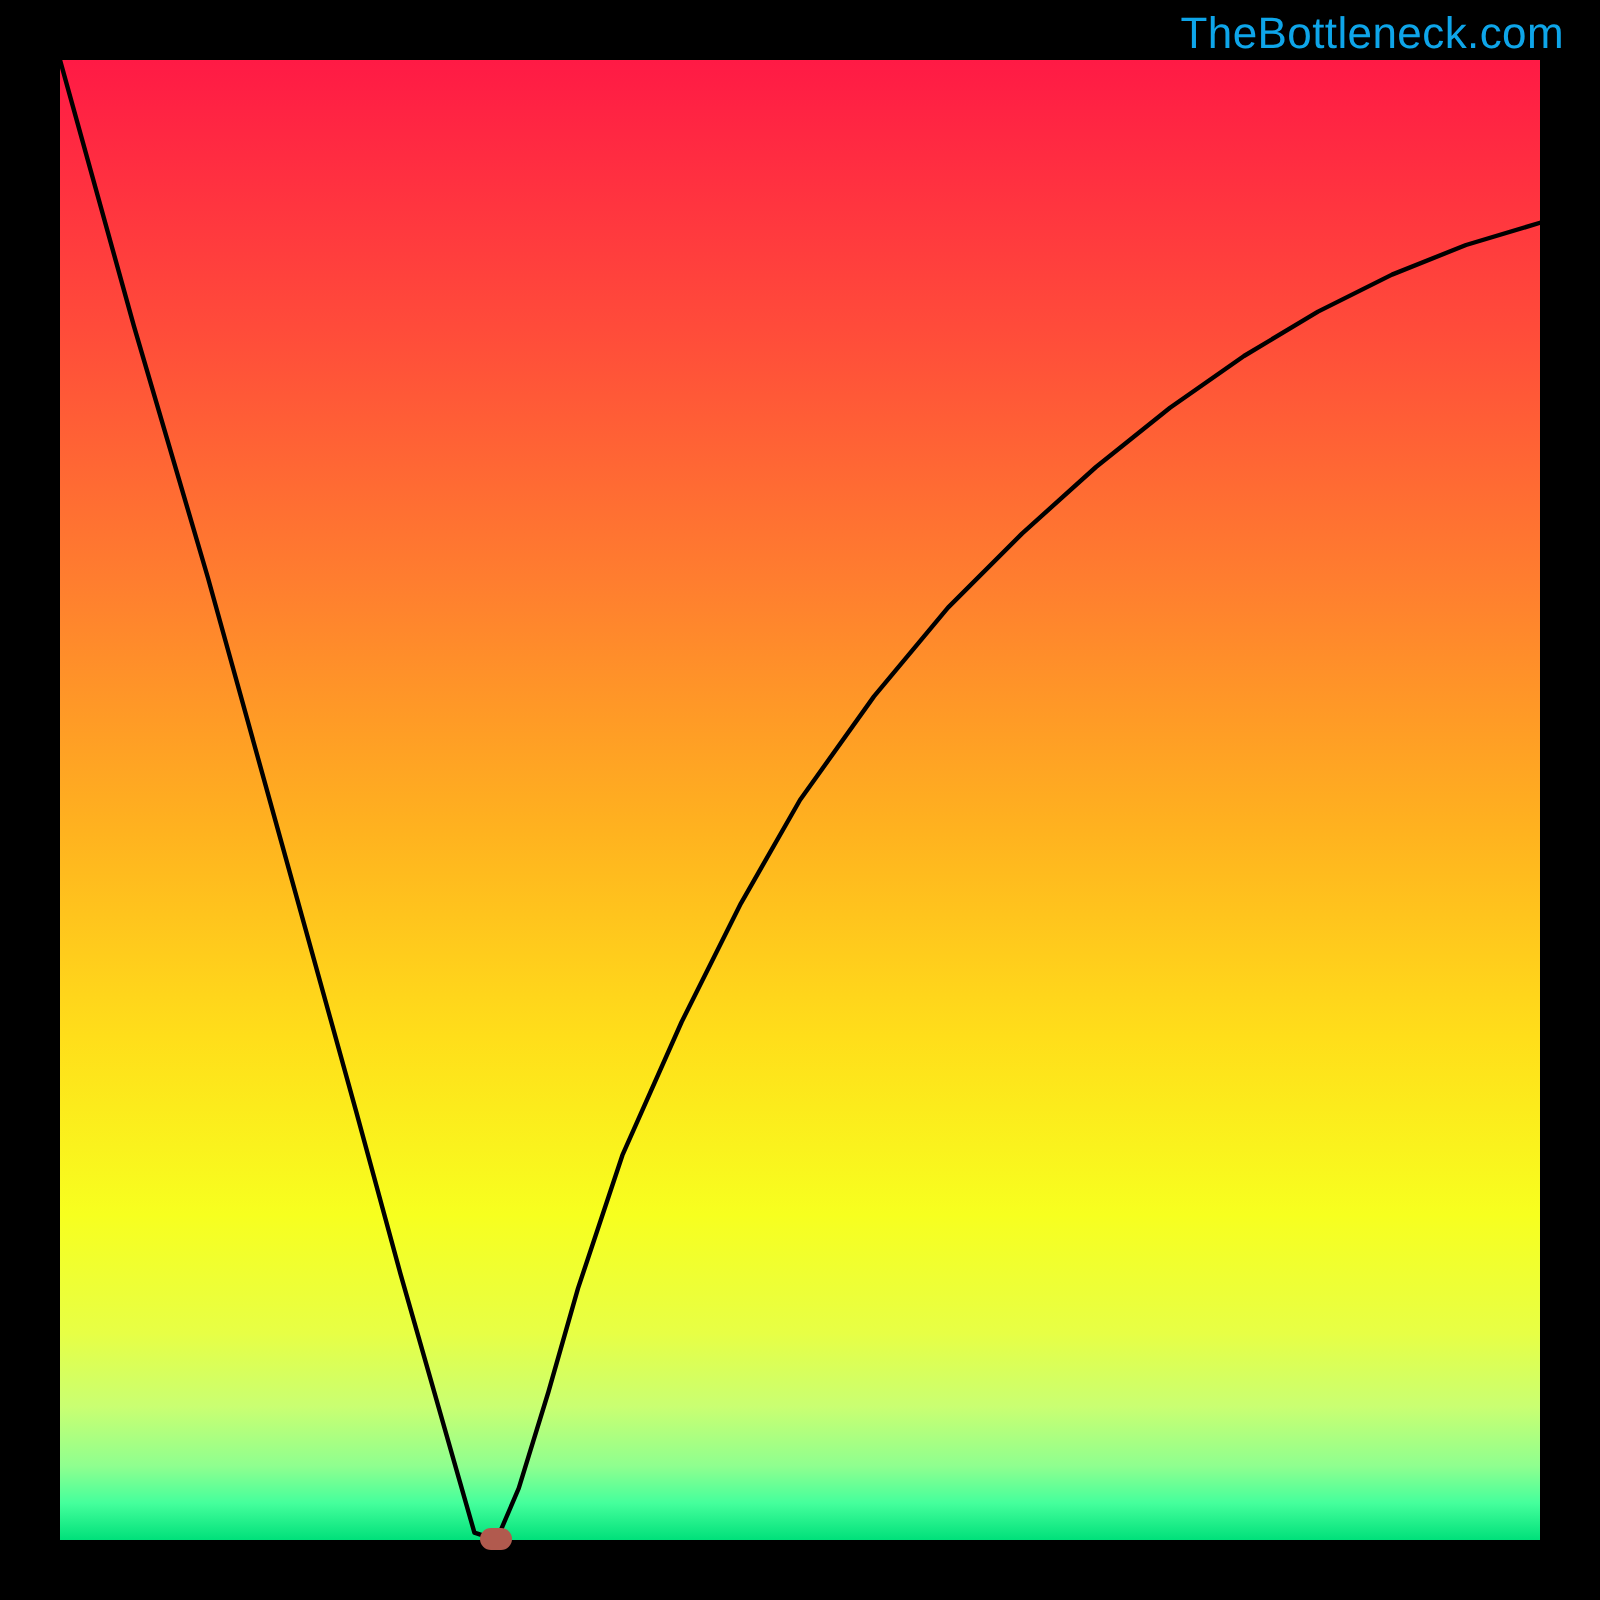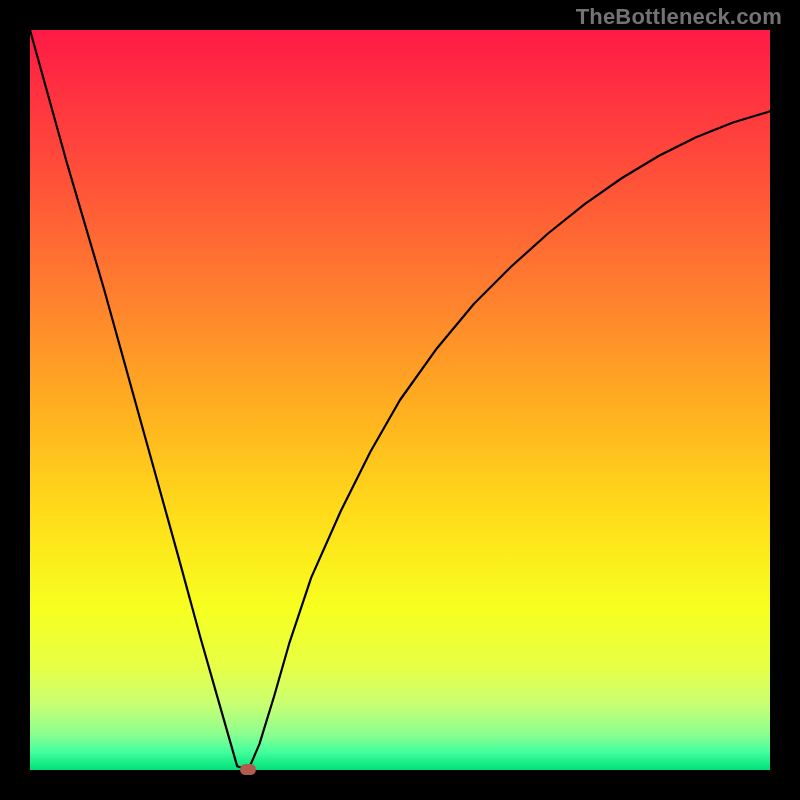--- a/index.html
+++ b/index.html
@@ -14,24 +14,24 @@
   .frame {
     position: relative;
     width: 800px;
     height: 800px;
     background: #000;
   }
   .watermark {
     position: absolute;
     top: 4px;
     right: 18px;
-    color: #737373;
+    color: #0ea5e9;
     font-size: 22px;
     letter-spacing: 0.2px;
-    font-weight: 700;
+    font-weight: 400;
     z-index: 5;
   }
   .plot {
     position: absolute;
     left: 30px;
     top: 30px;
     width: 740px;
     height: 740px;
     z-index: 1;
   }

